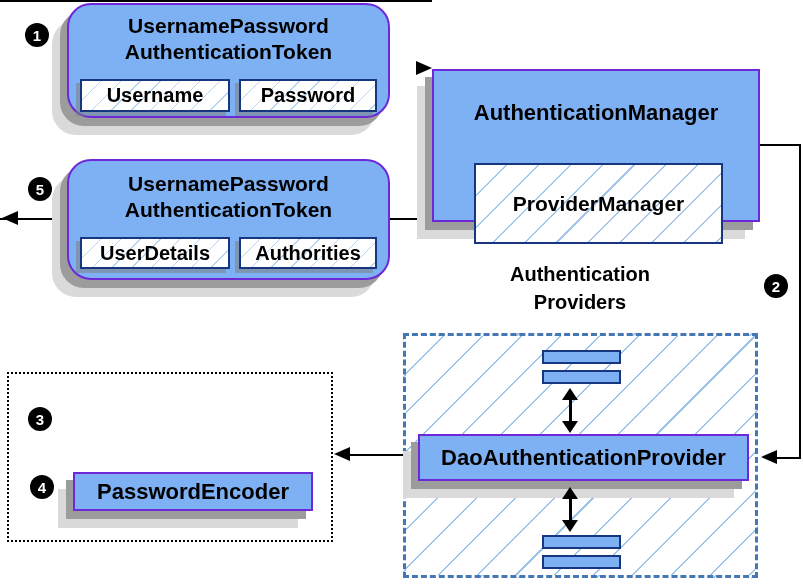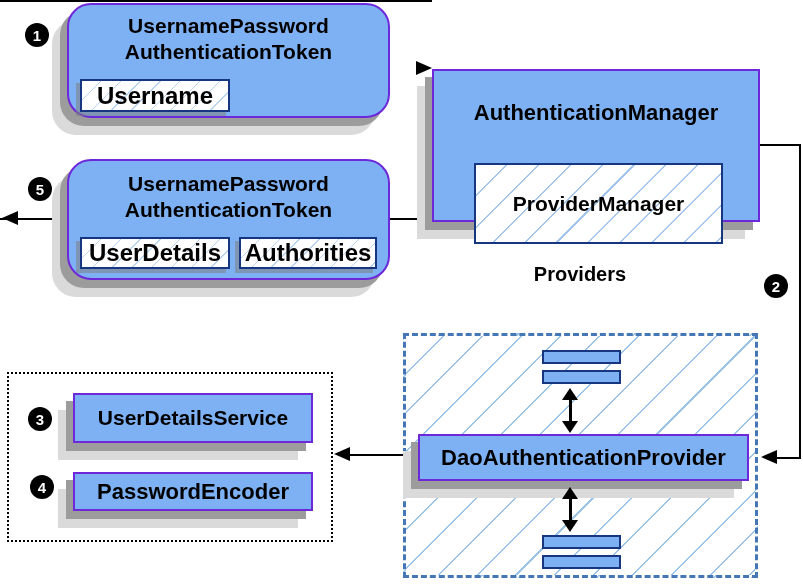--- a/index.html
+++ b/index.html
@@ -28,21 +28,21 @@
   .hatch-m{background-image:repeating-linear-gradient(135deg,rgba(0,0,0,0) 0 21px,#a5c6ec 21px 22.5px);}
   .hatch-xl{background-image:repeating-linear-gradient(135deg,rgba(0,0,0,0) 0 26px,#9cc3ea 26px 27.5px);}
   .center{display:flex;align-items:center;justify-content:center;text-align:center;}
   .dashed-area{border:3px dashed #4577B6;background-color:#fff;}
   .dotted-area{border:2px dotted #000;background:transparent;}
   .bar{background:#7EB1F3;border:2px solid #16377F;}
   .badge{width:24px;height:24px;border-radius:50%;background:#000;color:#fff;
          display:flex;align-items:center;justify-content:center;font-size:15px;line-height:1;}
   
   .title2{line-height:26px;font-size:21px;text-align:center;}
-  .fieldtxt{font-size:24px;}
+  .fieldtxt{font-size:20px;}
   .heading{font-size:20px;line-height:28px;text-align:center;}
 </style>
 </head>
 <body>
 
 <div class="canvas">
 
   <div class="abs hline" style="left:0;top:67;width:432px;"></div>
   <div class="abs arr-r" style="left:416px;top:61px;"></div>
 
@@ -56,37 +56,39 @@
 
   <div class="abs hline" style="left:340px;top:454px;width:78px;"></div>
   <div class="abs arr-l" style="left:334px;top:447px;"></div>
 
   <div class="abs blue round shadow2" style="left:67px;top:3px;width:323px;height:115px;">
     <div class="title2" style="padding-top:8px;">
       <div>UsernamePassword</div>
       <div>AuthenticationToken</div>
     </div>
     <div class="abs whitebox hatch-s shadow1 center fieldtxt" style="left:11px;top:74px;width:150px;height:33px;">Username</div>
+    <div class="abs whitebox hatch-s shadow1 center fieldtxt" style="left:170px;top:74px;width:138px;height:33px;">Password</div>
   </div>
 
   <div class="abs blue round shadow2" style="left:67px;top:159px;width:323px;height:121px;">
     <div class="title2" style="padding-top:10px;">
       <div>UsernamePassword</div>
       <div>AuthenticationToken</div>
     </div>
     <div class="abs whitebox hatch-s shadow1 center fieldtxt" style="left:11px;top:76px;width:150px;height:32px;">UserDetails</div>
     <div class="abs whitebox hatch-s shadow1 center fieldtxt" style="left:170px;top:76px;width:138px;height:32px;">Authorities</div>
   </div>
 
   <div class="abs blue shadow2" style="left:432px;top:69px;width:328px;height:153px;">
     <div class="title2" style="padding-top:29px;font-size:22px;">AuthenticationManager</div>
     <div class="abs whitebox hatch-m center" style="left:40px;top:55px;width:249px;height:81px;font-size:21px;margin-top:37px;">ProviderManager</div>
   </div>
 
   <div class="abs heading" style="left:430px;top:260px;width:300px;">
+    <div>Authentication</div>
     <div>Providers</div>
   </div>
 
   <div class="abs dashed-area hatch-xl" style="left:403px;top:333px;width:355px;height:245px;"></div>
 
   <div class="abs bar" style="left:542px;top:350px;width:79px;height:14px;"></div>
   <div class="abs bar" style="left:542px;top:370px;width:79px;height:14px;"></div>
 
   <div class="abs dblarrow" style="left:562px;top:388px;height:45px;">
     <div class="head-up"></div>
@@ -100,21 +102,20 @@
     <div class="head-up"></div>
     <div class="shaft"></div>
     <div class="head-down"></div>
   </div>
 
   <div class="abs bar" style="left:542px;top:535px;width:79px;height:14px;"></div>
   <div class="abs bar" style="left:542px;top:555px;width:79px;height:14px;"></div>
 
   <div class="abs dotted-area" style="left:7px;top:372px;width:326px;height:170px;"></div>
 
-  <div class="abs blue shadow2 center" style="left:73px;top:393px;width:240px;height:50px;font-size:21px;">UserDetailsService</div>
 
   <div class="abs blue shadow2 center" style="left:73px;top:472px;width:240px;height:39px;font-size:22px;">PasswordEncoder</div>
 
   <div class="abs badge" style="left:25px;top:23px;">1</div>
   <div class="abs badge" style="left:764px;top:274px;">2</div>
   <div class="abs badge" style="left:28px;top:407px;">3</div>
   <div class="abs badge" style="left:30px;top:475px;">4</div>
   <div class="abs badge" style="left:28px;top:177px;">5</div>
 
 </div>

